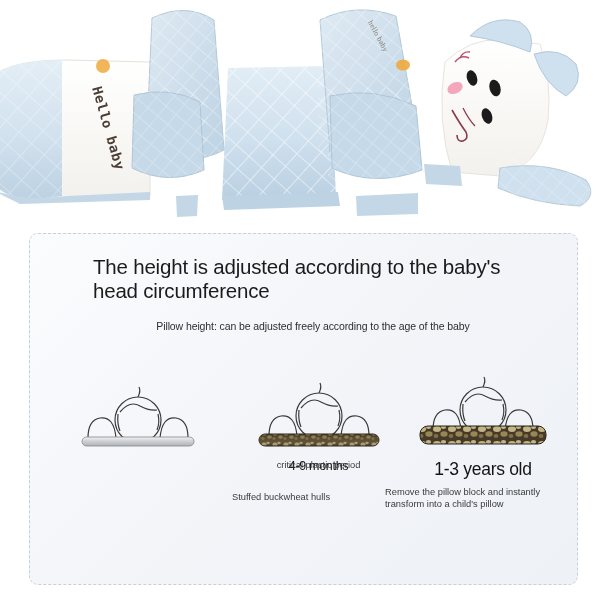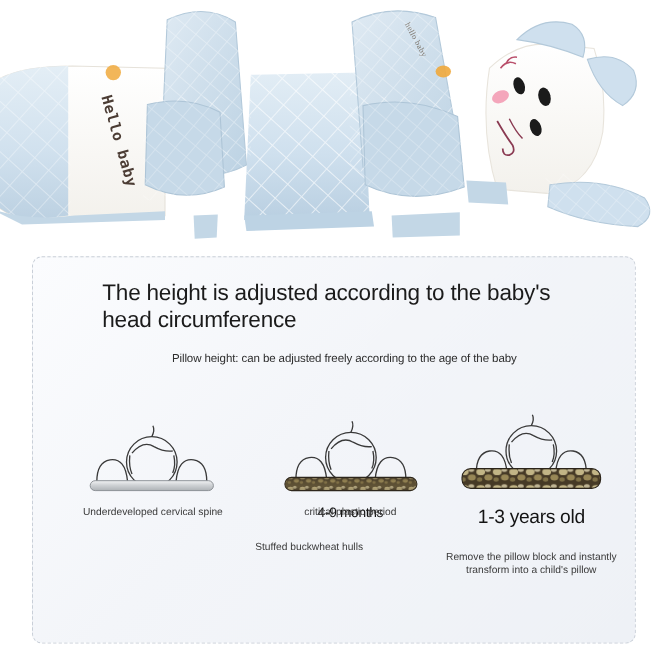--- a/index.html
+++ b/index.html
@@ -65,21 +65,21 @@
     font-size: 13.5px; color: #111; line-height: 1.25; letter-spacing: -0.2px;
   }
   .action-0 { position: absolute; left: -2px;  top: 126px; width: 215px; text-align: left; }
   .action-1 { position: absolute; left: -8px;  top: 150px; width: 205px; text-align: center; }
   .action-2 { position: absolute; left: 12px;  top: 143px; width: 185px; text-align: left; }
 
   .note-0 { position: absolute; left: 6px;  top: 86px;  width: 190px; }
   .note-1 { position: absolute; left: 0;    top: 86px;  width: 185px; }
   .note-2b{ position: absolute; left: 0;    top: 86px;  width: 192px; }
   .note-1b{ position: absolute; left: 6px;  top: 118px; width: 160px; text-align: left; }
-  .note-2c{ position: absolute; left: -2px; top: 127px; width: 196px; text-align: center; }
+  .note-2c{ position: absolute; left: -2px; top: 113px; width: 196px; text-align: left; }
 </style>
 </head>
 <body>
 
 <div id="page">
 
   <div class="photo">
     <svg viewBox="0 0 600 222" xmlns="http://www.w3.org/2000/svg">
       <defs>
         <linearGradient id="blu" x1="0" y1="0" x2="0" y2="1">
@@ -187,21 +187,20 @@
               <path d="M80 33 q3 -6 1 -10"></path>
               <path d="M62 48 q10 -12 20 -6 q9 5 17 4"></path>
               <path d="M60 50 q-1 10 2 17"></path>
               <path d="M100 50 q2 9 -1 16"></path>
               <path d="M58 74 q-2 -22 -16 -20 q-12 2 -12 20"></path>
               <path d="M102 74 q2 -22 16 -20 q12 2 12 20"></path>
             </g>
             <rect x="24" y="73" width="112" height="9" rx="4.5" fill="url(#bar0)" stroke="#8d9196" stroke-width="0.9"></rect>
           </svg>
         </div>
-        <div class="note note-0">Underdeveloped cervical spine</div>
       </div>
 
       <div class="col col-1">
         <div class="figure">
           <svg width="160" height="92" viewBox="0 0 160 92" xmlns="http://www.w3.org/2000/svg">
             <defs>
               <linearGradient id="bar1" x1="0" y1="0" x2="0" y2="1">
                 <stop offset="0" stop-color="#3a3026"></stop>
                 <stop offset="0.35" stop-color="#7d6c44"></stop>
                 <stop offset="0.7" stop-color="#9c8a58"></stop>

